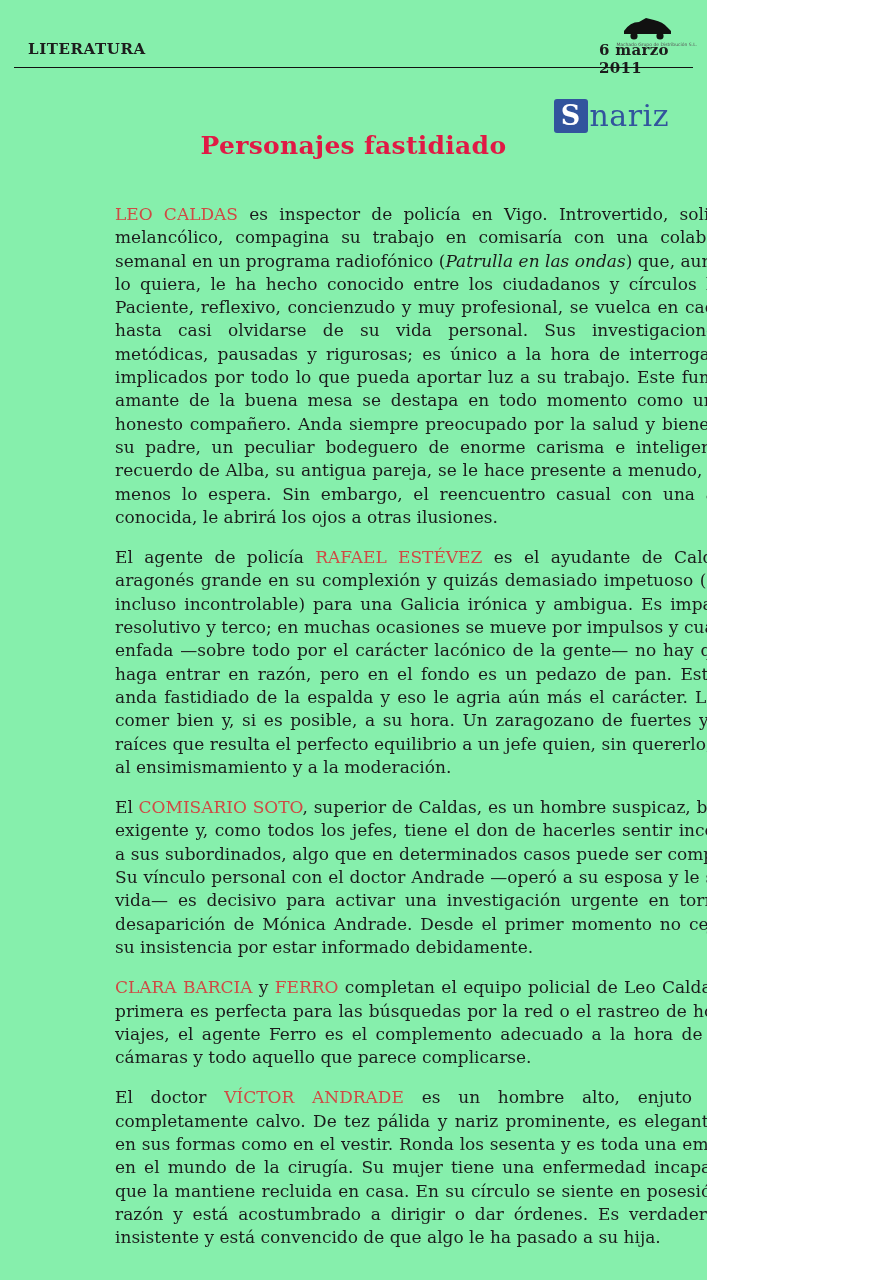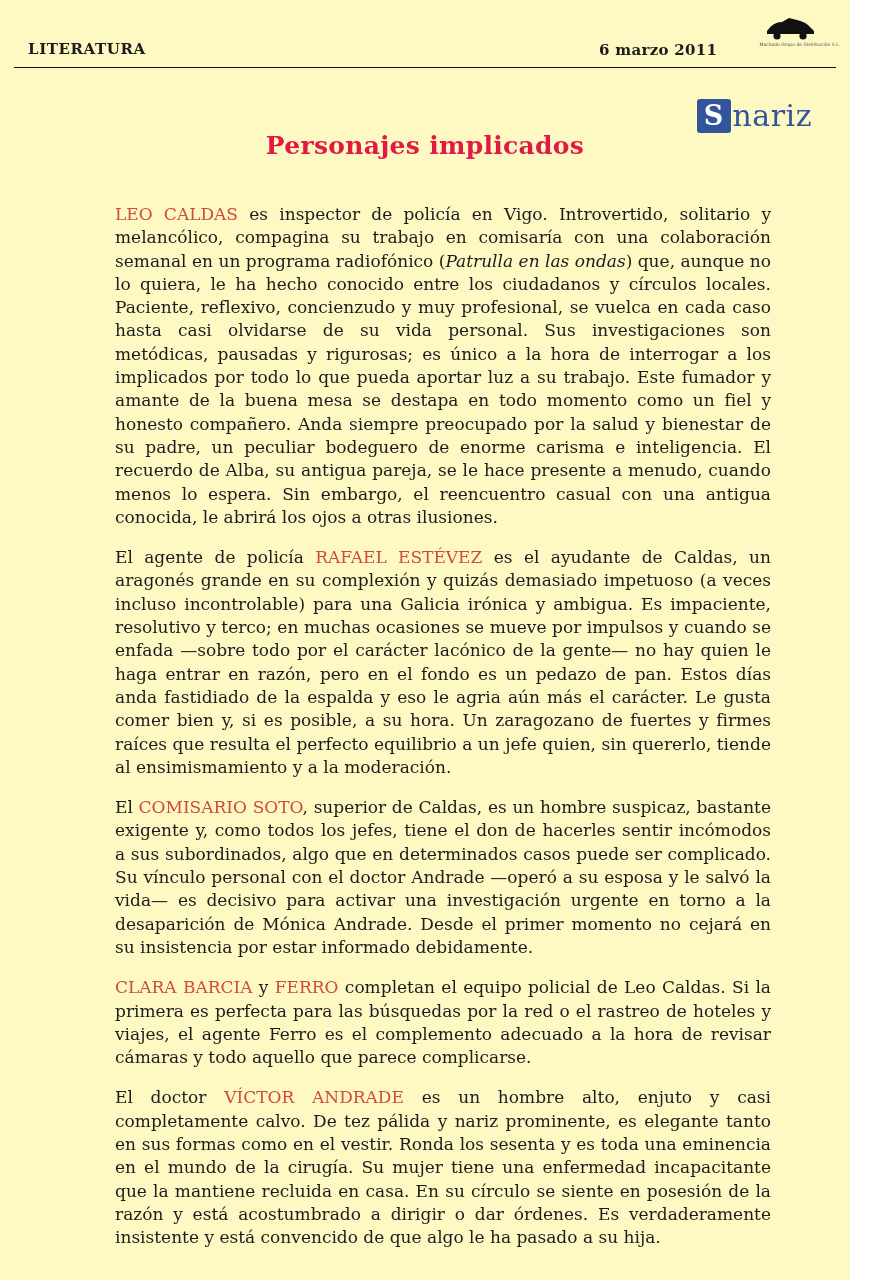--- a/index.html
+++ b/index.html
@@ -8,21 +8,21 @@
     --logo-blue:#32549d;
     --text:#1c1c1c;
   }
   *{box-sizing:border-box;}
   html,body{margin:0;padding:0;}
   body{
     width:883px;height:1280px;background:#ffffff;
     font-family:"DejaVu Serif","Liberation Serif",serif;
     color:var(--text);
   }
-  .page{position:relative;width:850px;height:1280px;background:#fef9c3;overflow:hidden;}
+  .page{position:relative;width:707px;height:1280px;background:#86efac;overflow:hidden;}
 
   
   .hdr-left{
     position:absolute;left:28px;top:40px;
     font-weight:bold;font-size:15px;letter-spacing:0.6px;
   }
   .hdr-center{
     position:absolute;left:0;right:0;top:44px;text-align:center;
     font-weight:bold;font-size:14px;letter-spacing:0.8px;
   }
@@ -101,21 +101,21 @@
     <div class="dist-caption">Machado Grupo de Distribución S.L.</div>
   </div>
 
   <div class="hdr-rule"></div>
 
   <div class="siruela">
     <span class="s-box">S</span>
     <span class="s-rest">nariz</span>
   </div>
 
-  <h1 class="title">Personajes implicados</h1>
+  <h1 class="title">Personajes fastidiado</h1>
 
   <main class="body" id="paragraphs">
       <p class="para"><span class="seg-name">LEO CALDAS</span><span class="seg-normal"> es inspector de policía en Vigo. Introvertido, solitario y melancólico, compagina su trabajo en comisaría con una colaboración semanal en un programa radiofónico (</span><span class="seg-italic">Patrulla en las ondas</span><span class="seg-normal">) que, aunque no lo quiera, le ha hecho conocido entre los ciudadanos y círculos locales. Paciente, reflexivo, concienzudo y muy profesional, se vuelca en cada caso hasta casi olvidarse de su vida personal. Sus investigaciones son metódicas, pausadas y rigurosas; es único a la hora de interrogar a los implicados por todo lo que pueda aportar luz a su trabajo. Este fumador y amante de la buena mesa se destapa en todo momento como un fiel y honesto compañero. Anda siempre preocupado por la salud y bienestar de su padre, un peculiar bodeguero de enorme carisma e inteligencia. El recuerdo de Alba, su antigua pareja, se le hace presente a menudo, cuando menos lo espera. Sin embargo, el reencuentro casual con una antigua conocida, le abrirá los ojos a otras ilusiones.</span></p>
       <p class="para"><span class="seg-normal">El agente de policía </span><span class="seg-name">RAFAEL ESTÉVEZ</span><span class="seg-normal"> es el ayudante de Caldas, un aragonés grande en su complexión y quizás demasiado impetuoso (a veces incluso incontrolable) para una Galicia irónica y ambigua. Es impaciente, resolutivo y terco; en muchas ocasiones se mueve por impulsos y cuando se enfada —sobre todo por el carácter lacónico de la gente— no hay quien le haga entrar en razón, pero en el fondo es un pedazo de pan. Estos días anda fastidiado de la espalda y eso le agria aún más el carácter. Le gusta comer bien y, si es posible, a su hora. Un zaragozano de fuertes y firmes raíces que resulta el perfecto equilibrio a un jefe quien, sin quererlo, tiende al ensimismamiento y a la moderación.</span></p>
       <p class="para"><span class="seg-normal">El </span><span class="seg-name">COMISARIO SOTO</span><span class="seg-normal">, superior de Caldas, es un hombre suspicaz, bastante exigente y, como todos los jefes, tiene el don de hacerles sentir incómodos a sus subordinados, algo que en determinados casos puede ser complicado. Su vínculo personal con el doctor Andrade —operó a su esposa y le salvó la vida— es decisivo para activar una investigación urgente en torno a la desaparición de Mónica Andrade. Desde el primer momento no cejará en su insistencia por estar informado debidamente.</span></p>
       <p class="para"><span class="seg-name">CLARA BARCIA</span><span class="seg-normal"> y </span><span class="seg-name">FERRO</span><span class="seg-normal"> completan el equipo policial de Leo Caldas. Si la primera es perfecta para las búsquedas por la red o el rastreo de hoteles y viajes, el agente Ferro es el complemento adecuado a la hora de revisar cámaras y todo aquello que parece complicarse.</span></p>
       <p class="para"><span class="seg-normal">El doctor </span><span class="seg-name">VÍCTOR ANDRADE</span><span class="seg-normal"> es un hombre alto, enjuto y casi completamente calvo. De tez pálida y nariz prominente, es elegante tanto en sus formas como en el vestir. Ronda los sesenta y es toda una eminencia en el mundo de la cirugía. Su mujer tiene una enfermedad incapacitante que la mantiene recluida en casa. En su círculo se siente en posesión de la razón y está acostumbrado a dirigir o dar órdenes. Es verdaderamente insistente y está convencido de que algo le ha pasado a su hija.</span></p>
     </main>
 
 </div>

